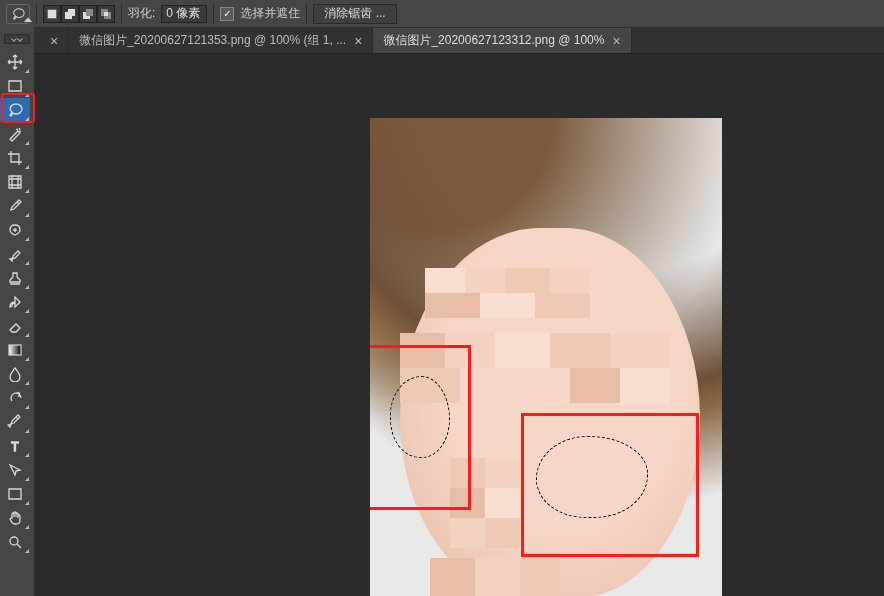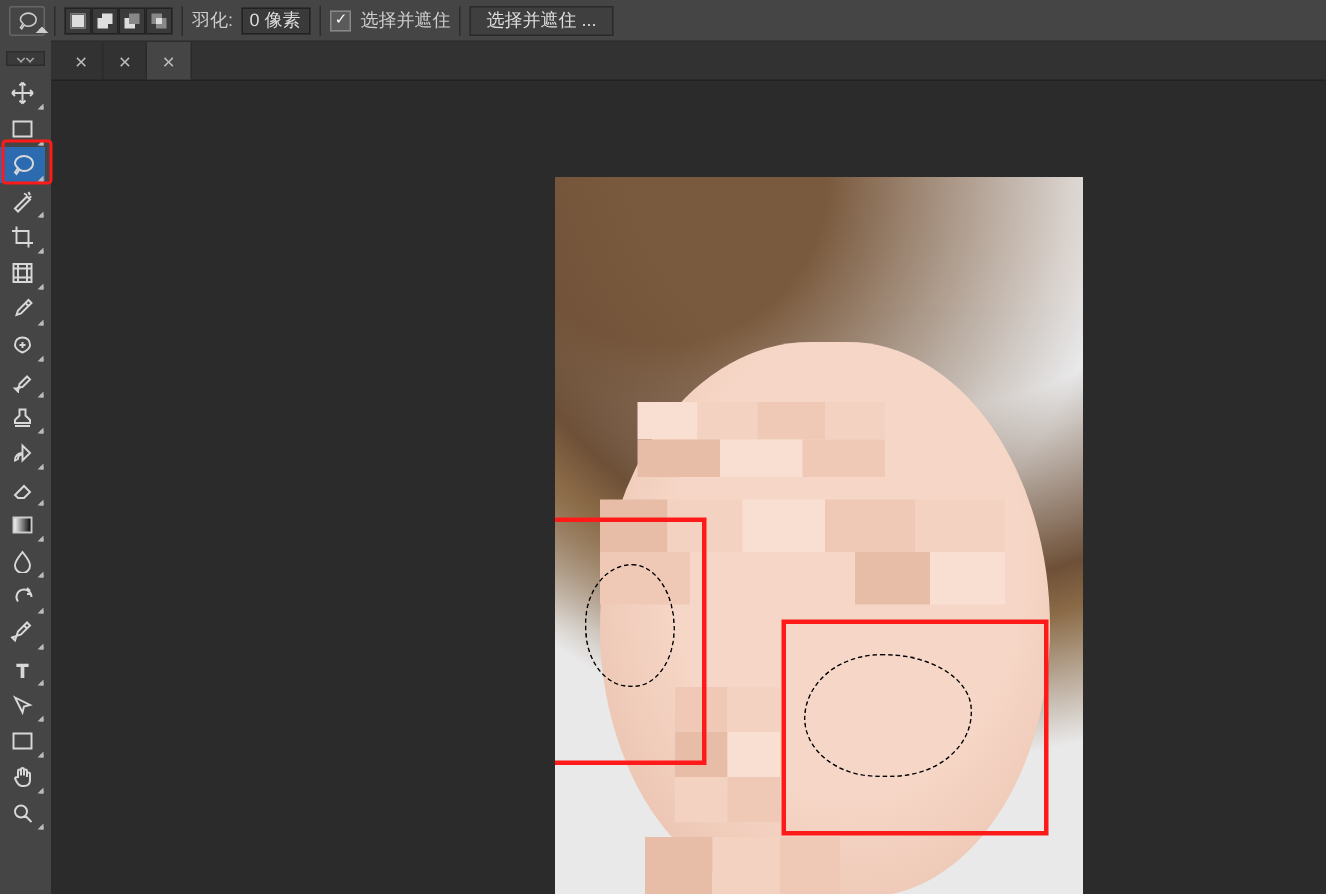--- a/index.html
+++ b/index.html
@@ -94,21 +94,21 @@
       </div>
   </div>
   <div class="divider"></div>
   <span class="opt-label">羽化:</span>
   <input class="opt-input" value="0 像素" style="">
   <div class="divider"></div>
   <span class="chk">✓</span>
   <span class="opt-label">选择并遮住</span>
   <div class="divider"></div>
   <div class="btn">
-      <span>选择并遮住 ...</span>
+      <span>消除锯齿 ...</span>
     </div>
 </div>
 
 <div class="toolbox">
   <div class="collapse">
       <i></i>
       <i></i>
     </div>
   <div id="tools-mount">
       <div class="tool">
@@ -245,23 +245,25 @@
       </div>
     </div>
 </div>
 <div class="lasso-sel"></div>
 
 <div class="tabs-bar" id="tabs-mount">
     <div class="tab">
       <span class="close">×</span>
     </div>
     <div class="tab">
+      <span>微信图片_20200627121353.png @ 100% (组 1, ...</span>
       <span class="close">×</span>
     </div>
     <div class="tab active">
+      <span>微信图片_20200627123312.png @ 100%</span>
       <span class="close">×</span>
     </div>
   </div>
 
 <div class="workspace">
   <div class="canvas">
     <div class="hair"></div>
     <div class="face"></div>
 
     <div class="mos" style="left:55px;top:150px;width:165px;height:50px">

